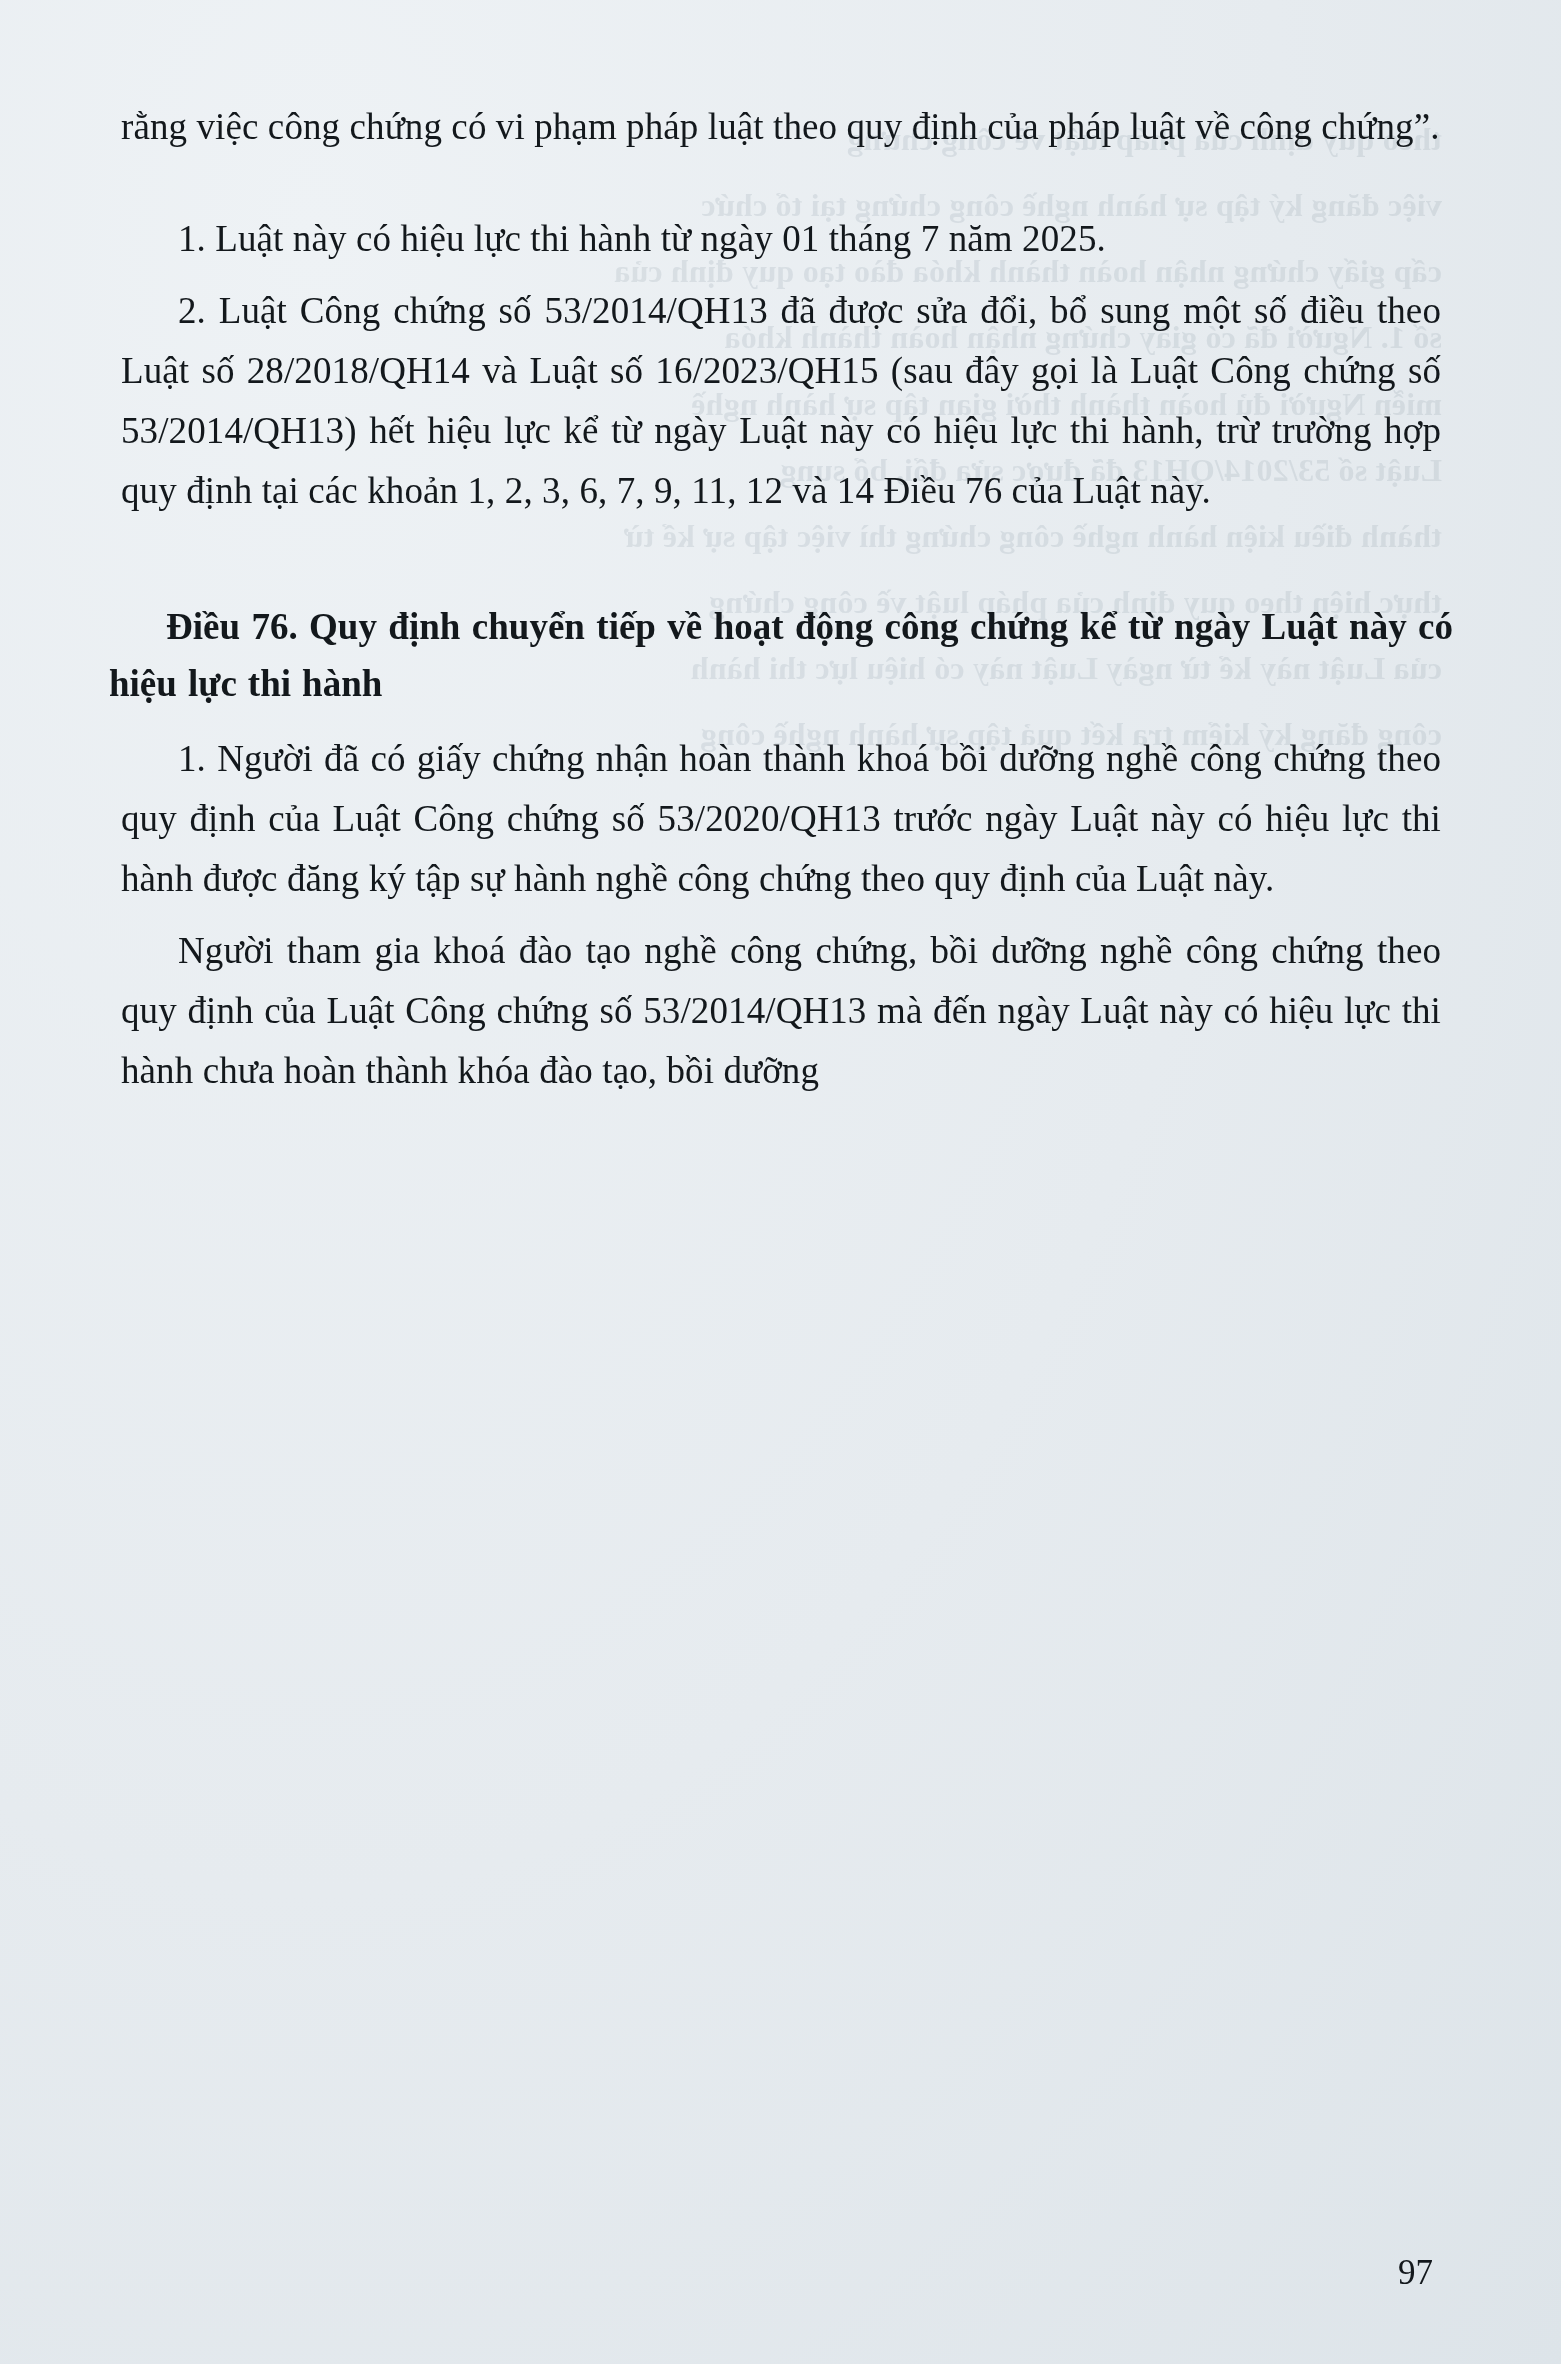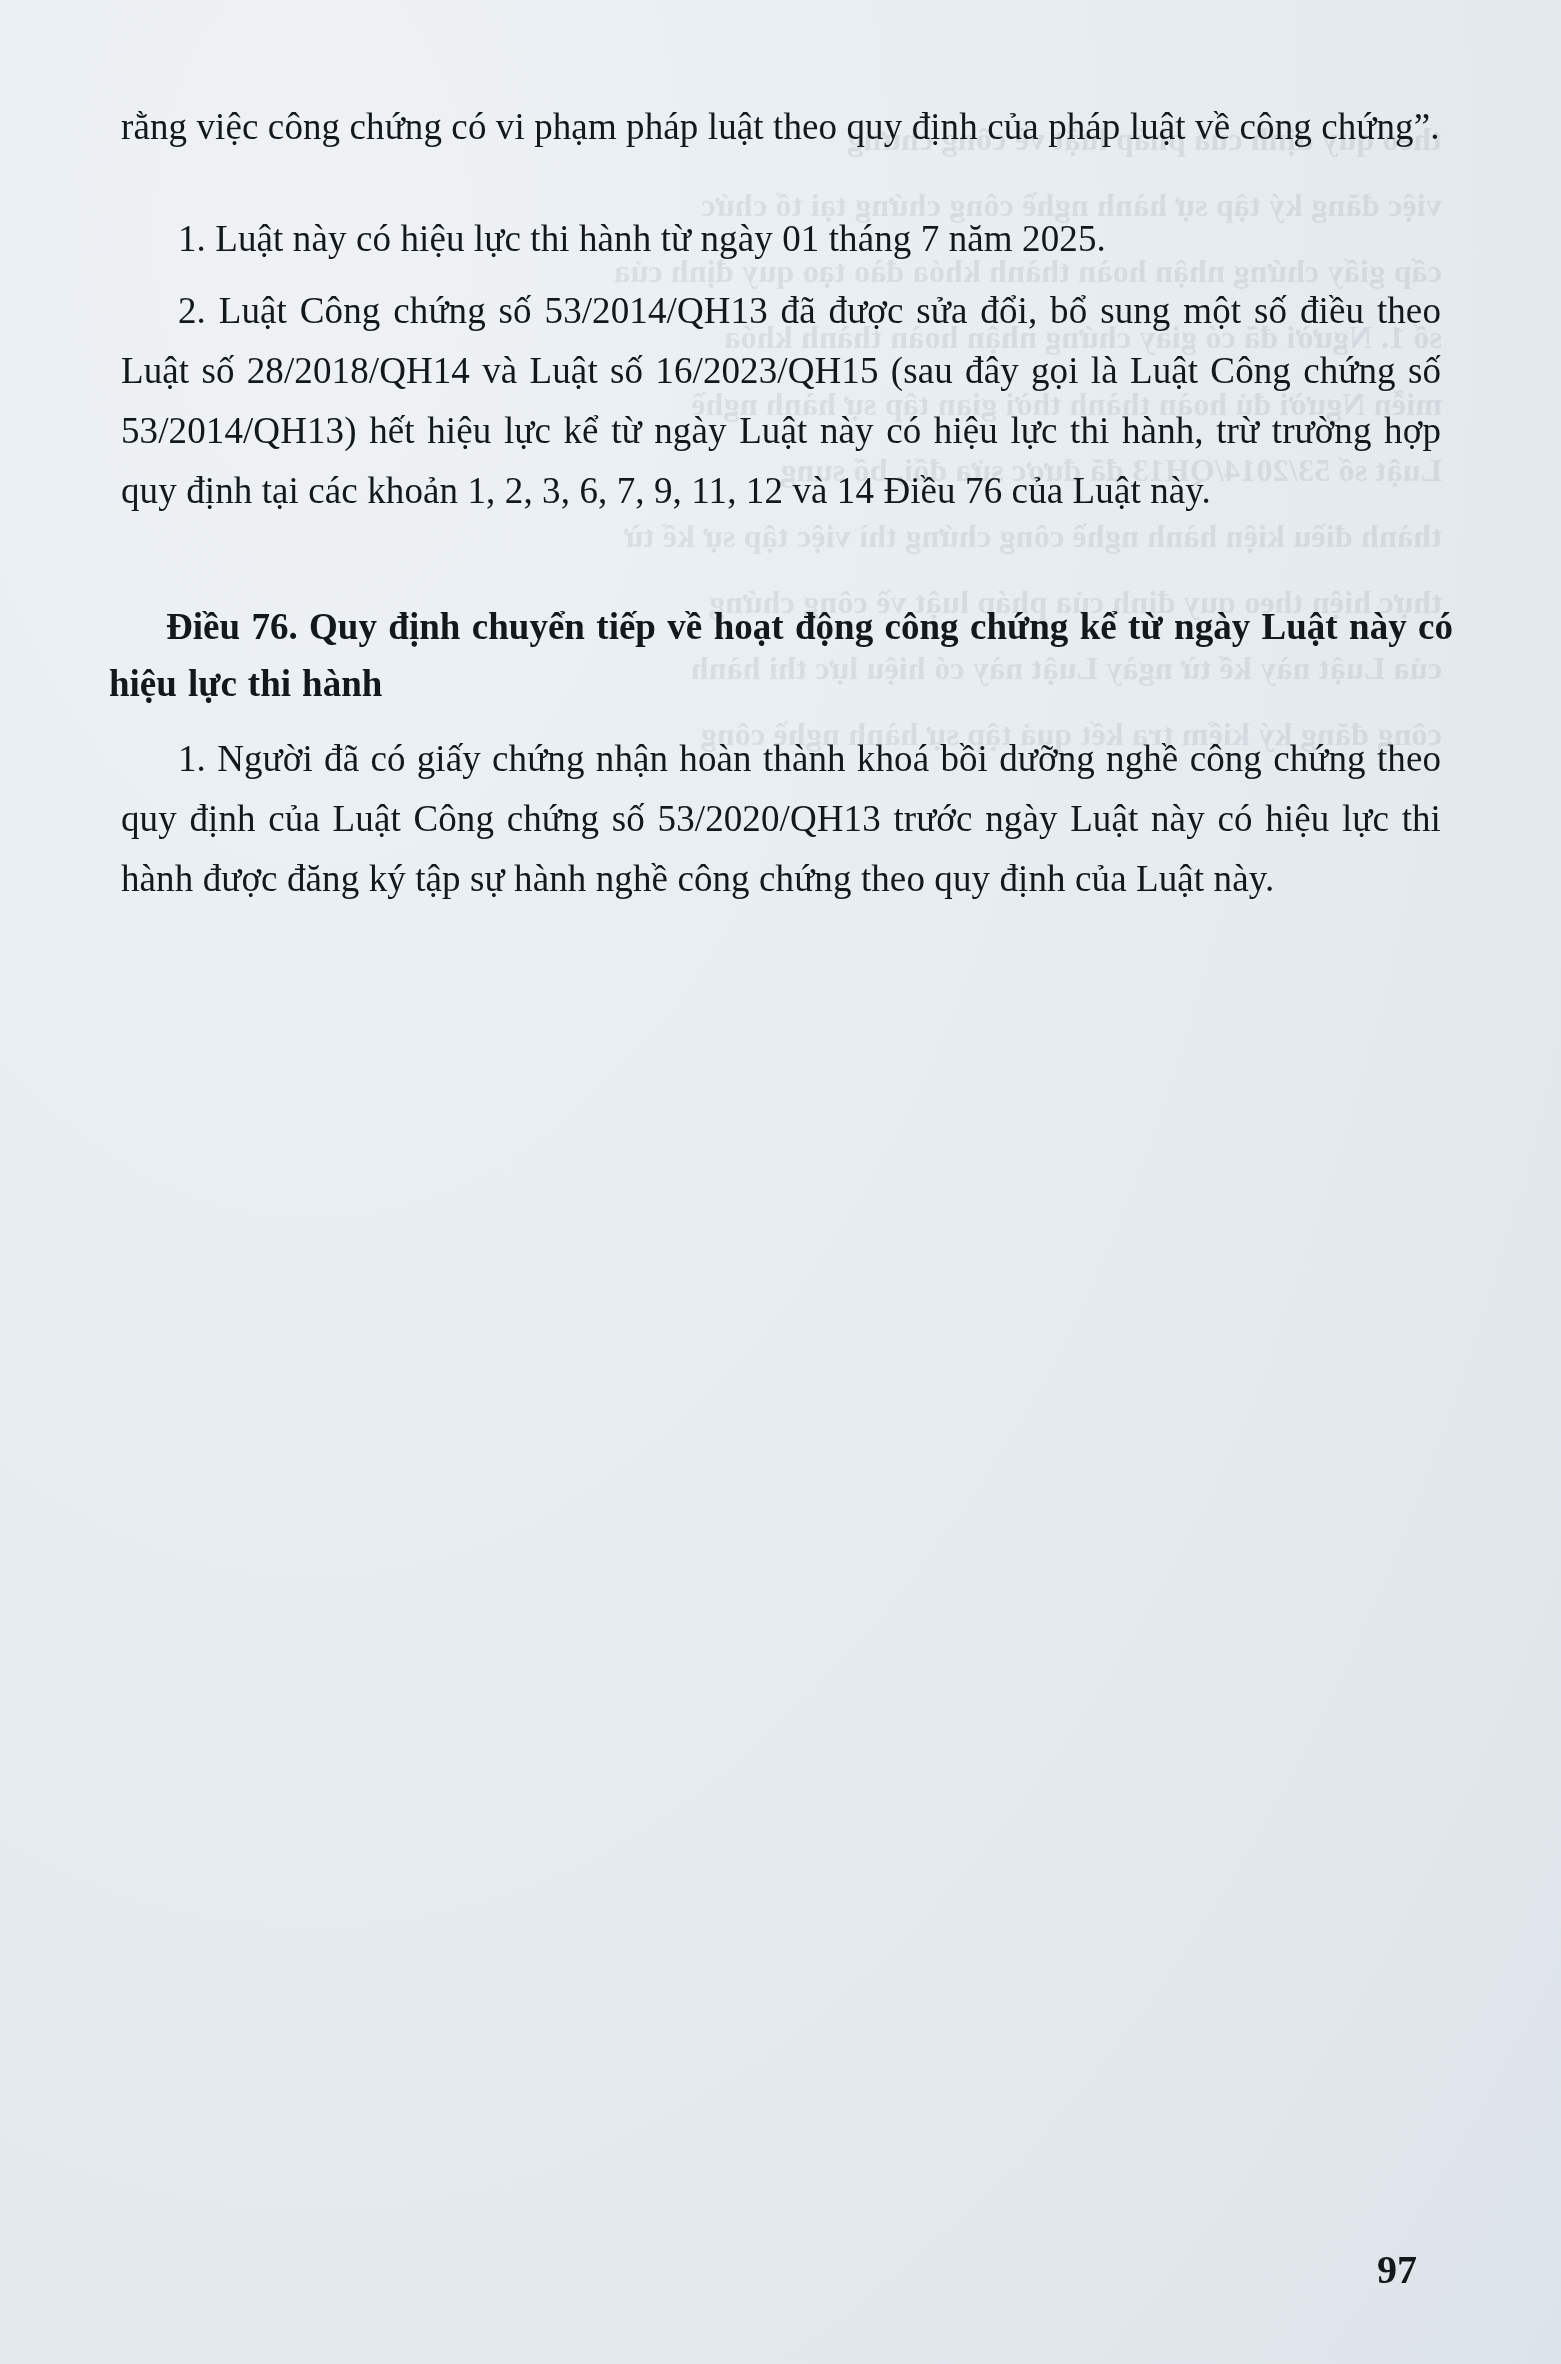--- a/index.html
+++ b/index.html
@@ -71,26 +71,25 @@
   h2.heading.spread {
     text-align: justify;
     word-spacing: 1.8px;
     margin-top: 23px;
   }
   .gap-md { height: 28px; }
   .gap-lg { height: 42px; }
 
   #folio {
     position: absolute;
-    right: 145px;
+    right: 129px;
     bottom: 72px;
-    font-size: 40px;
+    font-size: 35px;
     color: #13181c;
     z-index: 3;
-    font-weight: bold;
   }
 </style>
 </head>
 <body>
 
 <div id="page">
 
   <div id="bleed">
     <p>theo quy định của pháp luật về công chứng</p>
     <p>việc đăng ký tập sự hành nghề công chứng tại tổ chức</p>
@@ -114,18 +113,19 @@
     <p class="body indent">1. Luật này có hiệu lực thi hành từ ngày 01 tháng 7 năm 2025.</p>
 
     <p class="body indent">2. Luật Công chứng số 53/2014/QH13 đã được sửa đổi, bổ sung một số điều theo Luật số 28/2018/QH14 và Luật số 16/2023/QH15 (sau đây gọi là Luật Công chứng số 53/2014/QH13) hết hiệu lực kể từ ngày Luật này có hiệu lực thi hành, trừ trường hợp quy định tại các khoản 1, 2, 3, 6, 7, 9, 11, 12 và 14 Điều 76 của Luật này.</p>
 
     <div class="gap-lg"></div>
 
     <h2 class="heading spread"><span>Điều 76.</span> <span>Quy định chuyển tiếp về hoạt động công chứng kể từ ngày Luật này có hiệu lực thi hành</span></h2>
 
     <p class="body indent">1. Người đã có giấy chứng nhận hoàn thành khoá bồi dưỡng nghề công chứng theo quy định của Luật Công chứng số 53/2020/QH13 trước ngày Luật này có hiệu lực thi hành được đăng ký tập sự hành nghề công chứng theo quy định của Luật này.</p>
 
+    <p class="body indent">Người tham gia khoá đào tạo nghề công chứng, bồi dưỡng nghề công chứng theo quy định của Luật Công chứng số 53/2014/QH13 mà đến ngày Luật này có hiệu lực thi hành chưa hoàn thành khóa đào tạo, bồi dưỡng</p>
 
   </div>
 
   <div id="folio">97</div>
 </div>
 
 
 </body></html>

